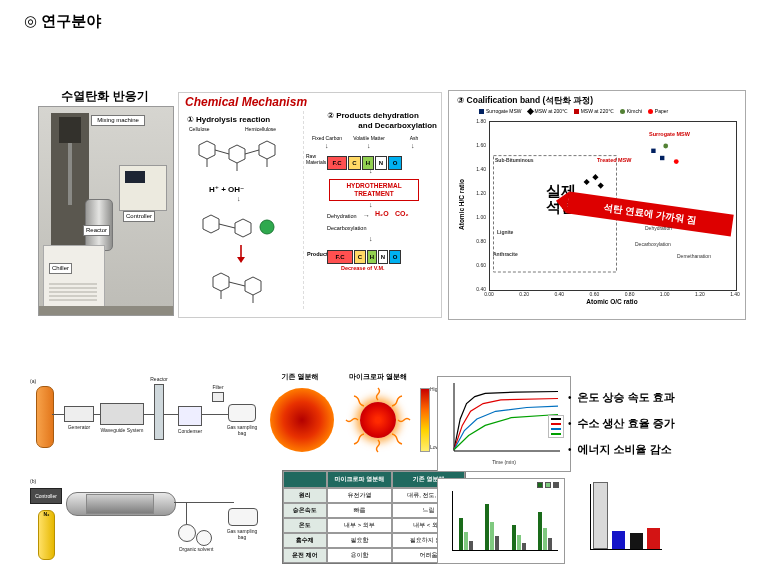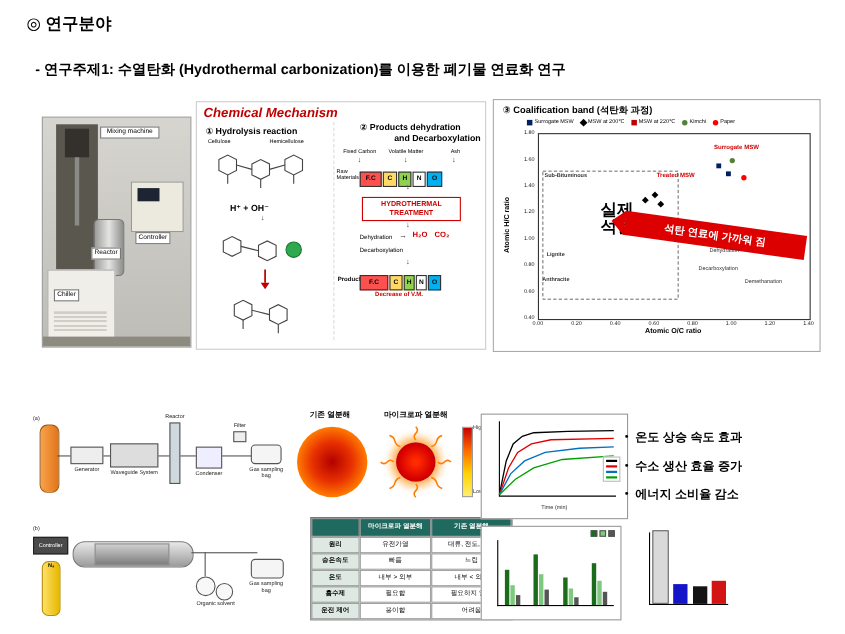--- a/index.html
+++ b/index.html
@@ -123,23 +123,23 @@
     border-left:1px solid #000;border-bottom:1px solid #000;
     display:flex;align-items:flex-end;justify-content:space-around;}
   .ebar{width:13px;}
 </style>
 </head>
 <body>
 
 <div id="slide">
 
   <div class="abs" id="page-title">◎ 연구분야</div>
-  <div class="abs topic" id="topic1">- 연구주제1: 수열탄화 (Hydrothermal carbonization)를 이용한 폐기물 연료화 연구</div>
 
   <div class="abs" id="photo-panel">
+    <div class="abs" id="photo-caption">수열탄화 반응기</div>
     <div class="abs" id="photo">
       <div class="abs" id="ph-stand"></div>
       <div class="abs" id="ph-motor"></div>
       <div class="abs" id="ph-rod"></div>
       <div class="abs" id="ph-ctrl"></div>
       <div class="abs" id="ph-screen"></div>
       <div class="abs" id="ph-react"></div>
       <div class="abs" id="ph-chiller"></div>
       <div class="abs" id="ph-vent"></div>
       <div class="abs" id="ph-floor"></div>

